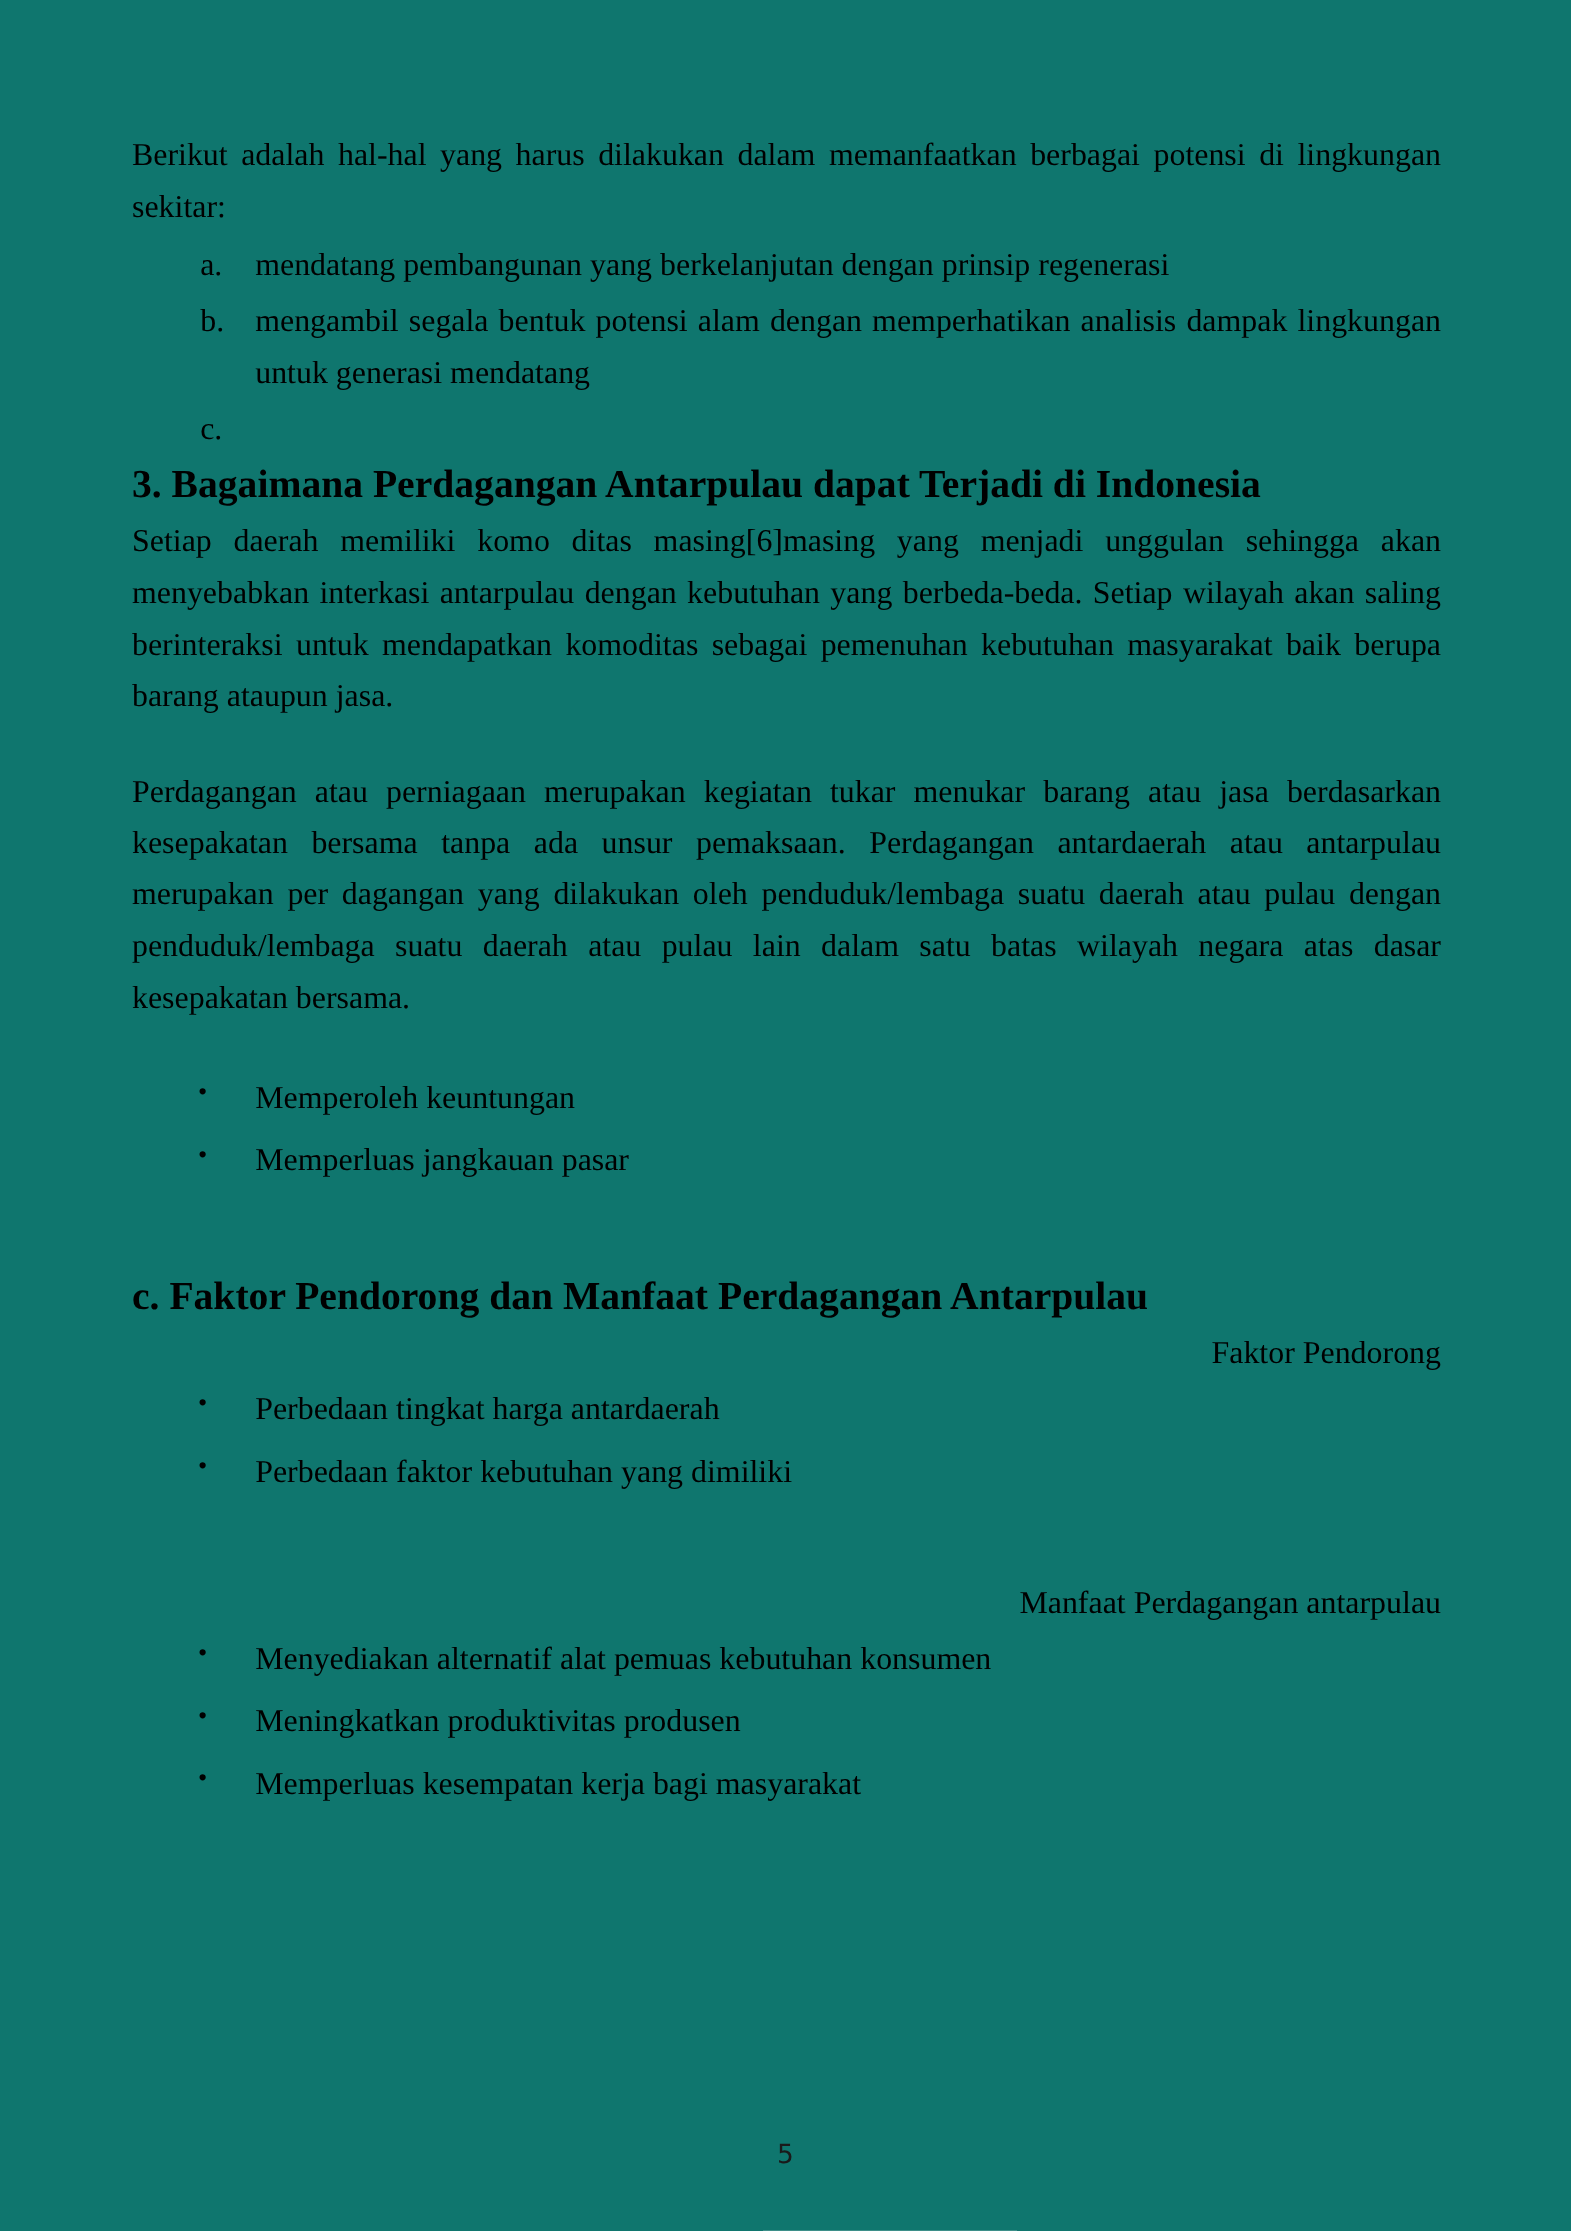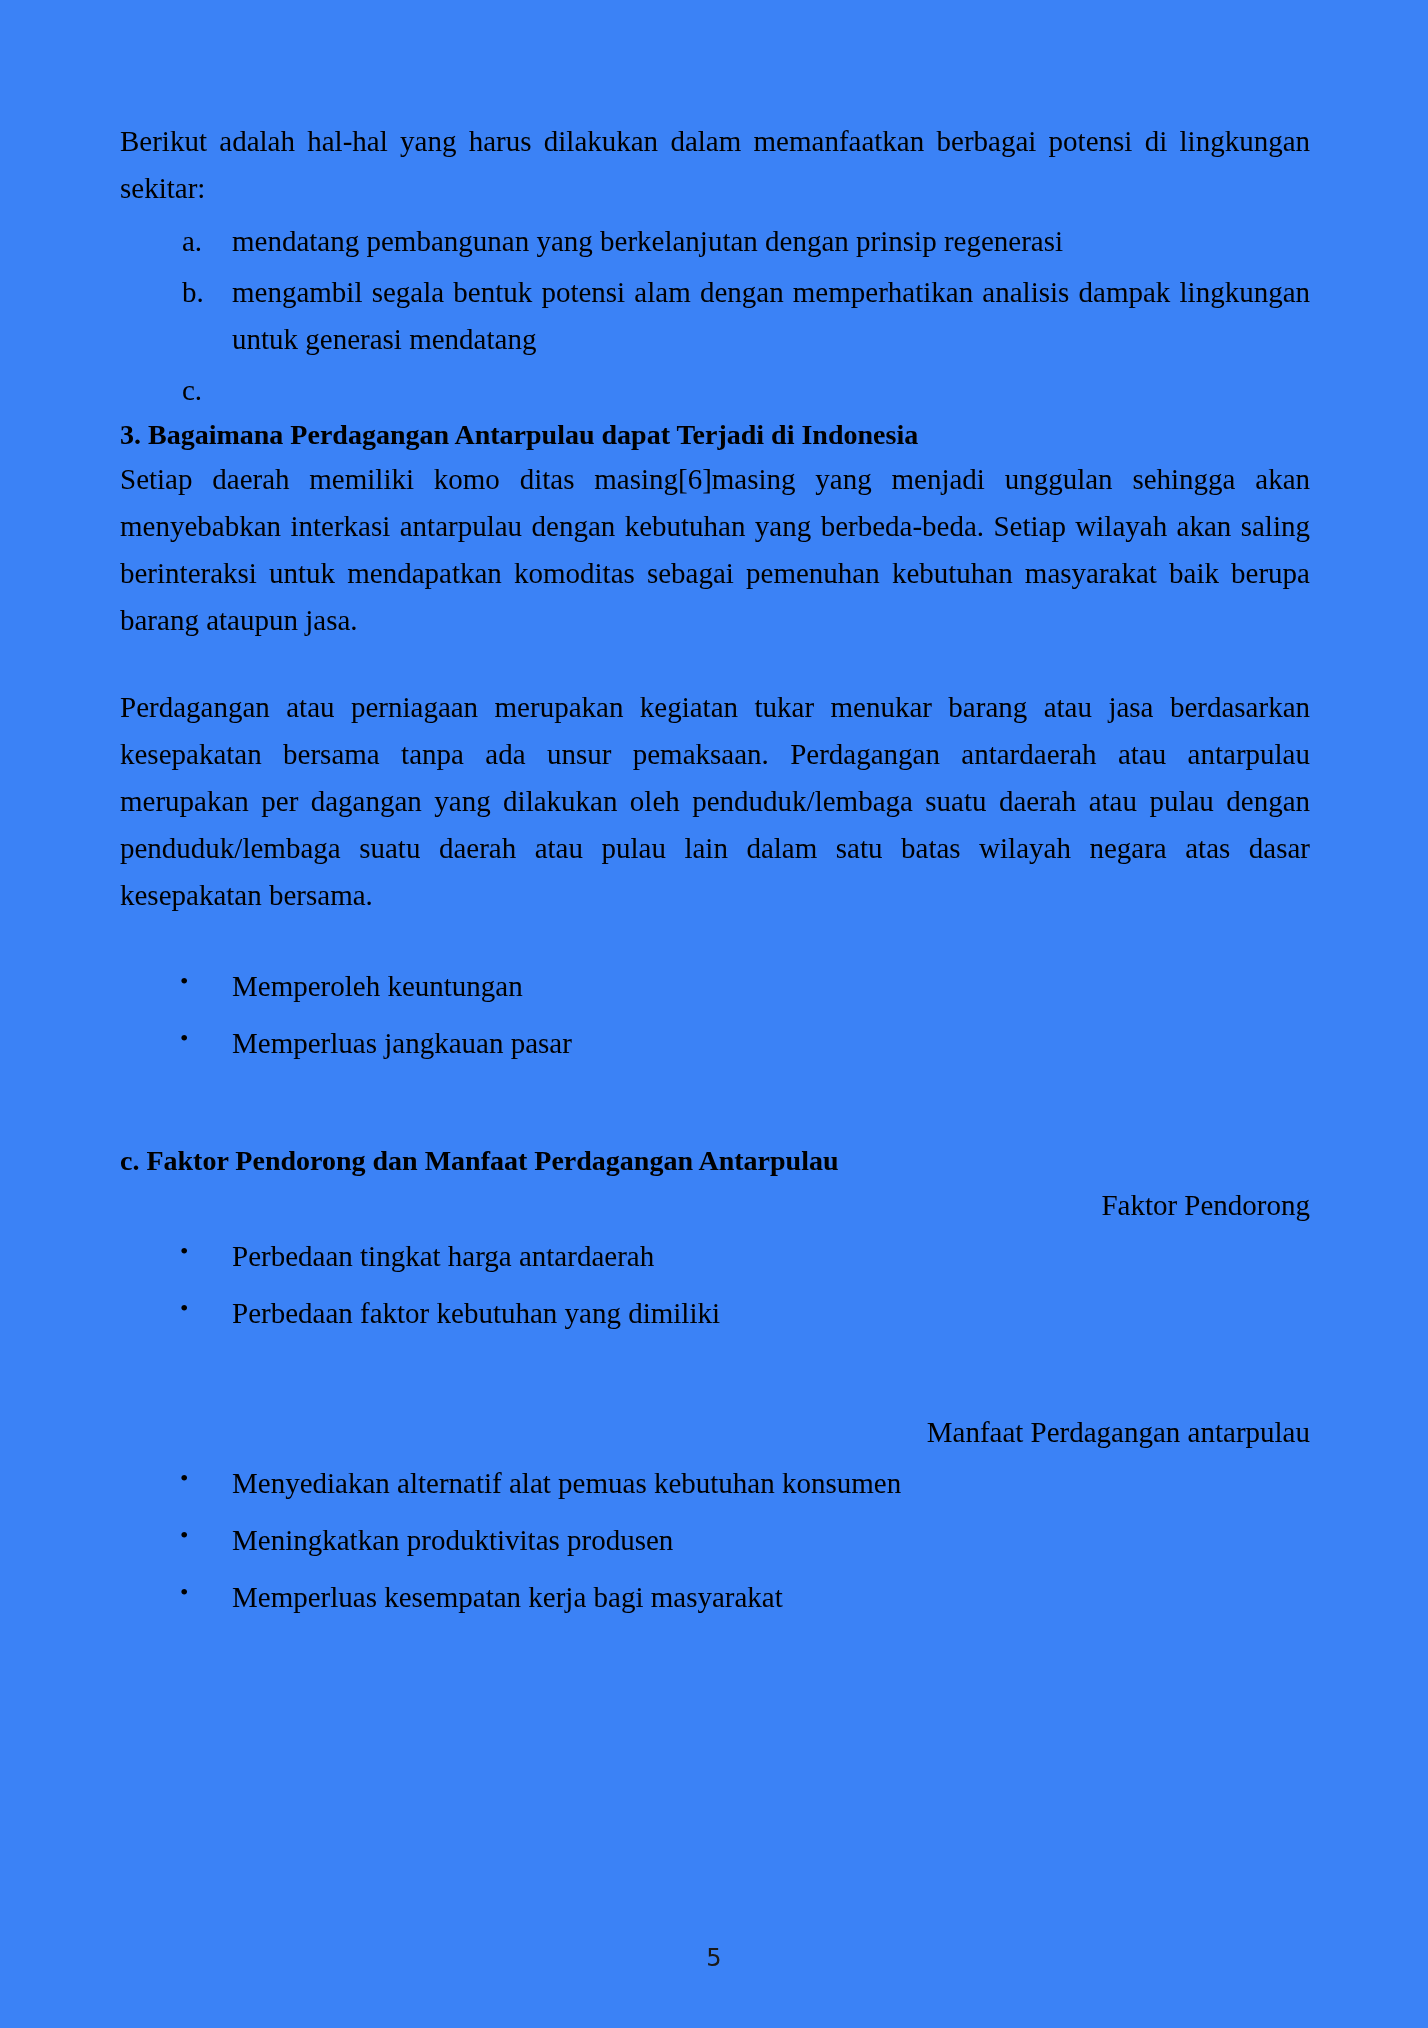--- a/index.html
+++ b/index.html
@@ -13,39 +13,39 @@
     font-family: "Liberation Serif", "DejaVu Serif", serif;
     color: #000000;
     position: relative;
     overflow: hidden;
   }
   .page {
     position: absolute;
     left: 0; top: 0;
     width: 1428px;
     height: 2028px;
-    background: #3b82f6;
+    background: #0f766e;
   }
   .content {
     position: absolute;
     left: 120px;
     top: 118px;
     width: 1190px;
   }
   p, .para {
     margin: 0;
     font-size: 29px;
     line-height: 1.62;
     text-align: justify;
     text-justify: inter-word;
   }
   .para.nojust { text-align: right; }
   .heading {
     margin: 0;
-    font-size: 28px;
+    font-size: 36px;
     font-weight: bold;
     line-height: 1.55;
     text-align: left;
   }
   .spacer-lg { height: 46px; }
   .spacer-md { height: 40px; }
   .spacer-xl { height: 62px; }
 
   
   ol.alpha-list {

